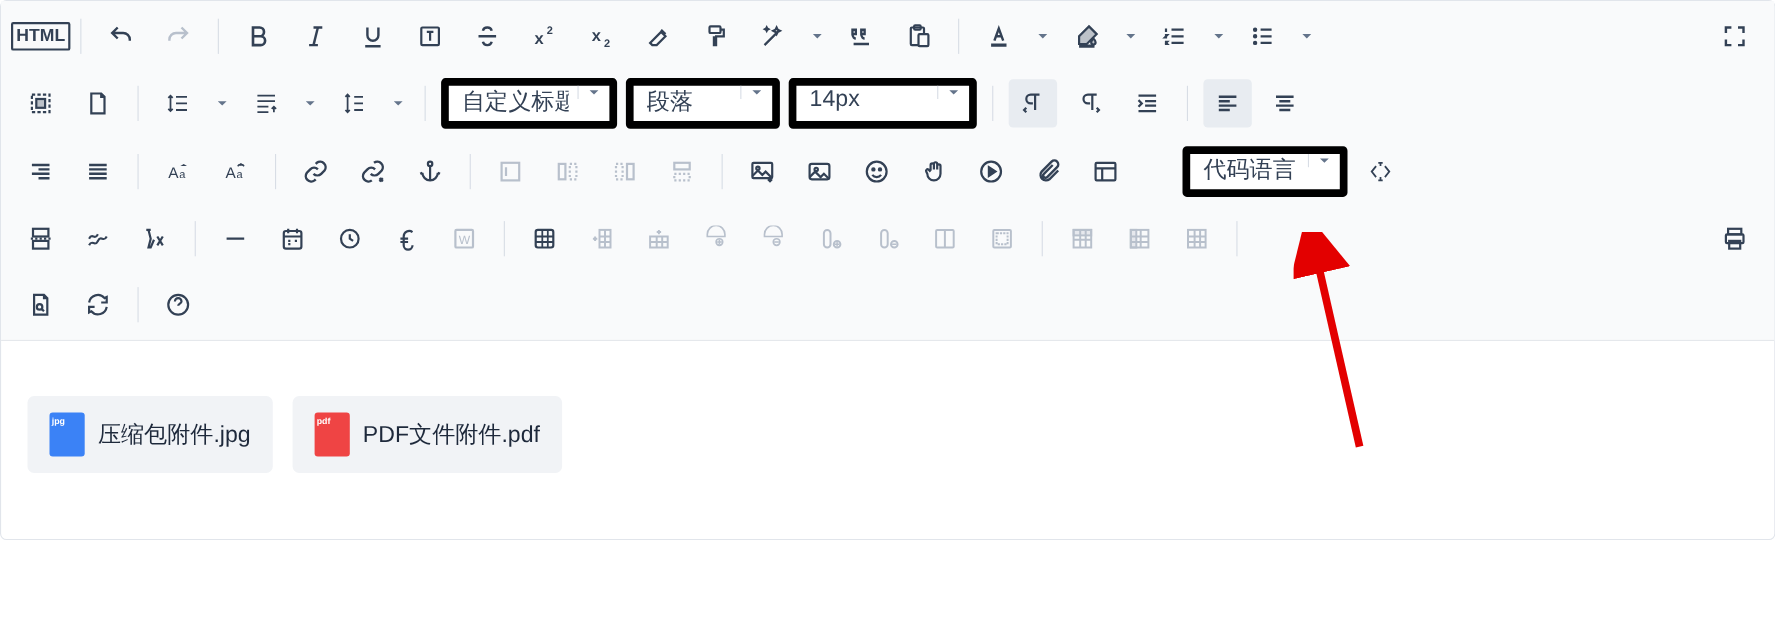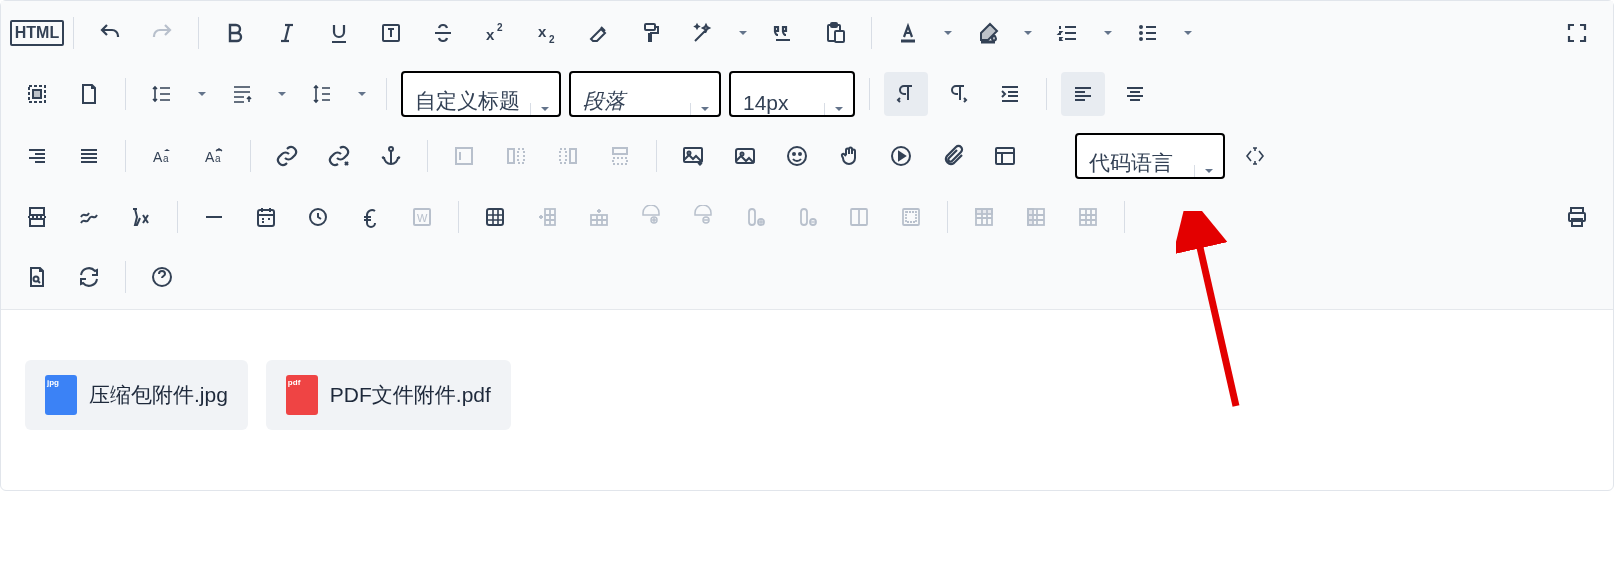--- a/index.html
+++ b/index.html
@@ -6,27 +6,27 @@
 body { font-family: -apple-system, BlinkMacSystemFont, "Segoe UI", sans-serif; background: #fff; width: 1614px; }
 .editor-container { border: 1px solid #e1e5eb; border-radius: 6px; overflow: visible; position: relative; }
 .toolbar { background: #f9fafb; padding: 10px 14px; display: flex; flex-wrap: wrap; align-items: center; gap: 8px; border-bottom: 1px solid #e5e8ec; }
 .tb-btn { width: 44px; height: 44px; display: inline-flex; align-items: center; justify-content: center; border: none; background: transparent; border-radius: 4px; cursor: pointer; color: #334155; }
 .tb-btn.active { background: #e8ecf1; }
 .tb-btn.disabled { color: #b8c0cc; cursor: default; }
 .tb-btn svg { width: 24px; height: 24px; }
 .separator { width: 1px; height: 32px; background: #d8dde5; margin: 0 6px; }
 .dropdown-arrow { width: 20px; height: 44px; display: inline-flex; align-items: center; justify-content: center; color: #64748b; cursor: pointer; }
 .dropdown-arrow svg { width: 12px; height: 12px; }
-.select-box { display: inline-flex; align-items: flex-end; border: 2px solid #000000; border-radius: 4px; background: #fff; height: 46px; padding: 0 8px 0 12px; font-size: 21px; color: #334155; cursor: pointer; }
+.select-box { display: inline-flex; align-items: flex-start; border: 7px solid #000000; border-radius: 4px; background: #fff; height: 46px; padding: 0 8px 0 12px; font-size: 21px; color: #334155; cursor: pointer; }
 .select-box .label { flex: 1; white-space: nowrap; overflow: hidden; }
 .select-box .caret { margin-left: 8px; border-left: 1px solid #d8dde5; padding-left: 8px; display: flex; align-items: center; }
 .select-headings { width: 160px; }
-.select-block { width: 152px; font-style: italic; }
+.select-block { width: 140px; }
 .select-font { width: 150px; }
-.select-size { width: 126px; }
+.select-size { width: 171px; }
 .select-codelang { width: 150px; margin-left: 40px; }
 .content-area { padding: 50px 24px 60px; min-height: 180px; display: flex; gap: 18px; }
 .attachment { display: inline-flex; align-items: center; gap: 12px; background: #f1f3f6; border-radius: 6px; padding: 12px 20px; font-size: 21px; color: #1e293b; }
 .file-icon { width: 32px; height: 40px; border-radius: 3px; position: relative; }
 .file-icon.jpg { background: #3b82f6; }
 .file-icon.pdf { background: #ef4444; }
 .file-icon.zip { background: linear-gradient(45deg,#f59e0b 25%,#10b981 25%,#10b981 50%,#3b82f6 50%,#3b82f6 75%,#ef4444 75%); border-radius:4px; }
 .file-icon .ext { position: absolute; top: 3px; left: 2px; font-size: 8px; color: #fff; font-weight: bold; }
 .arrow-annotation { position: absolute; pointer-events: none; }
 .html-box { font-size: 16px; font-weight: bold; border: 2px solid #334155; padding: 2px 3px; border-radius: 2px; }

